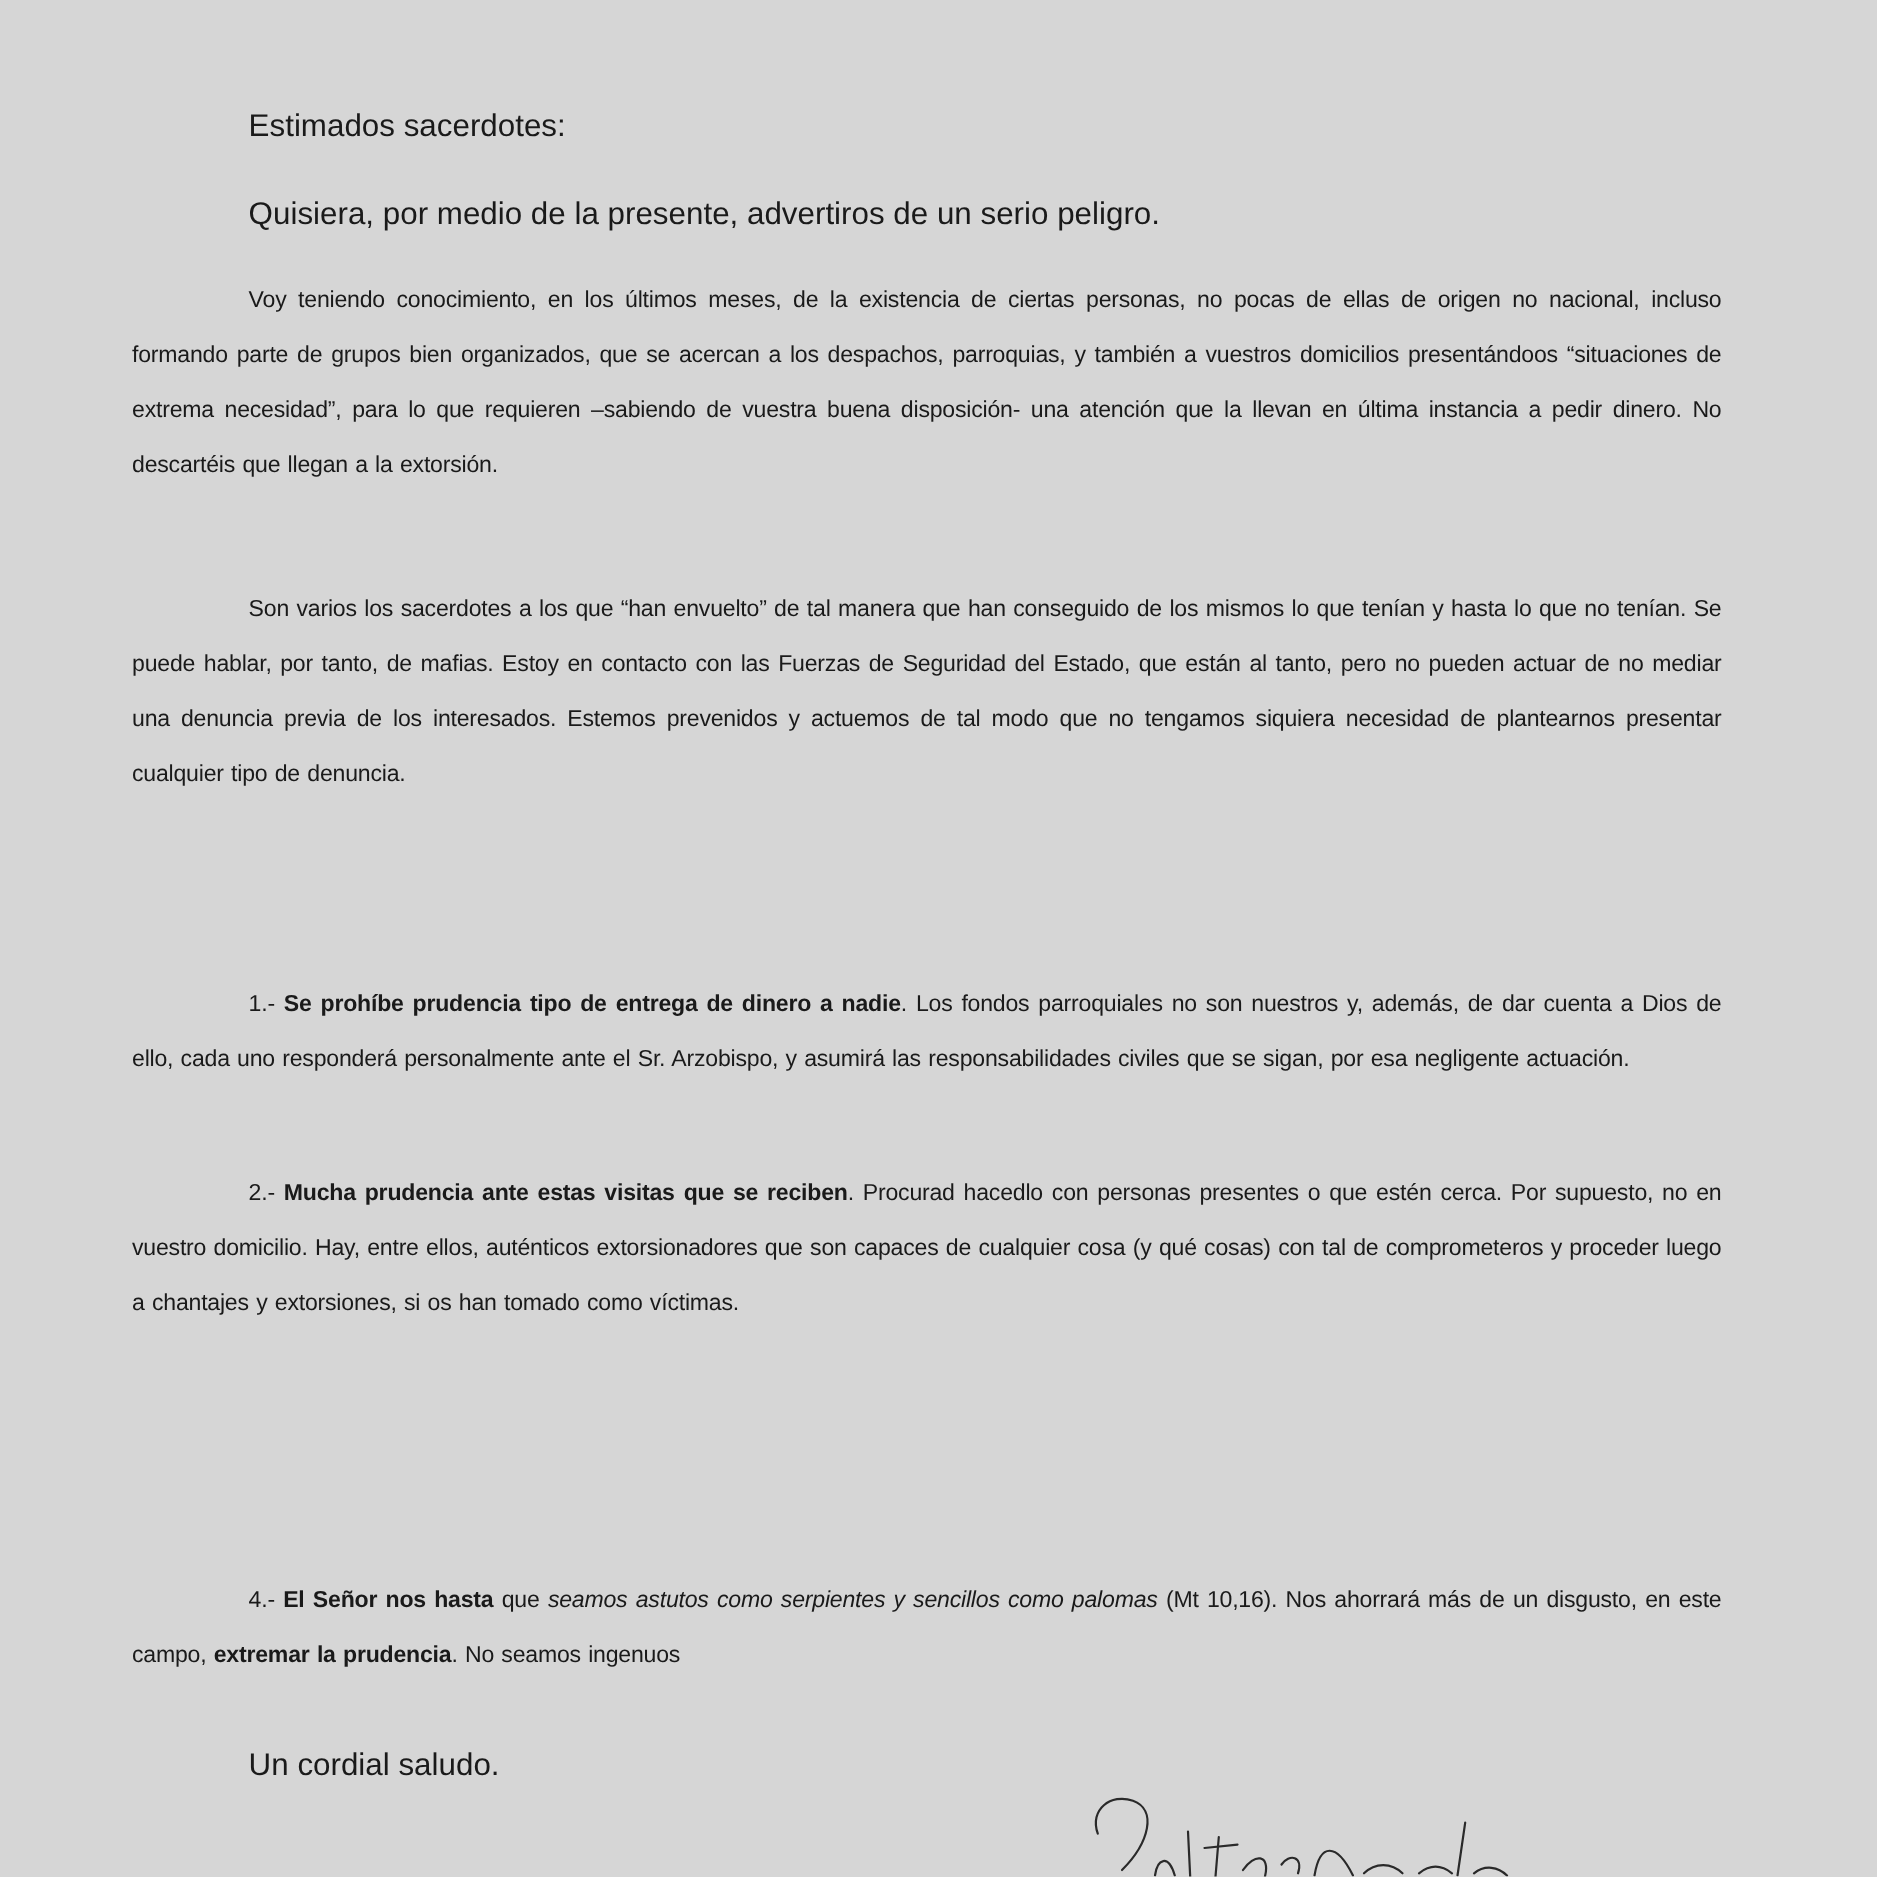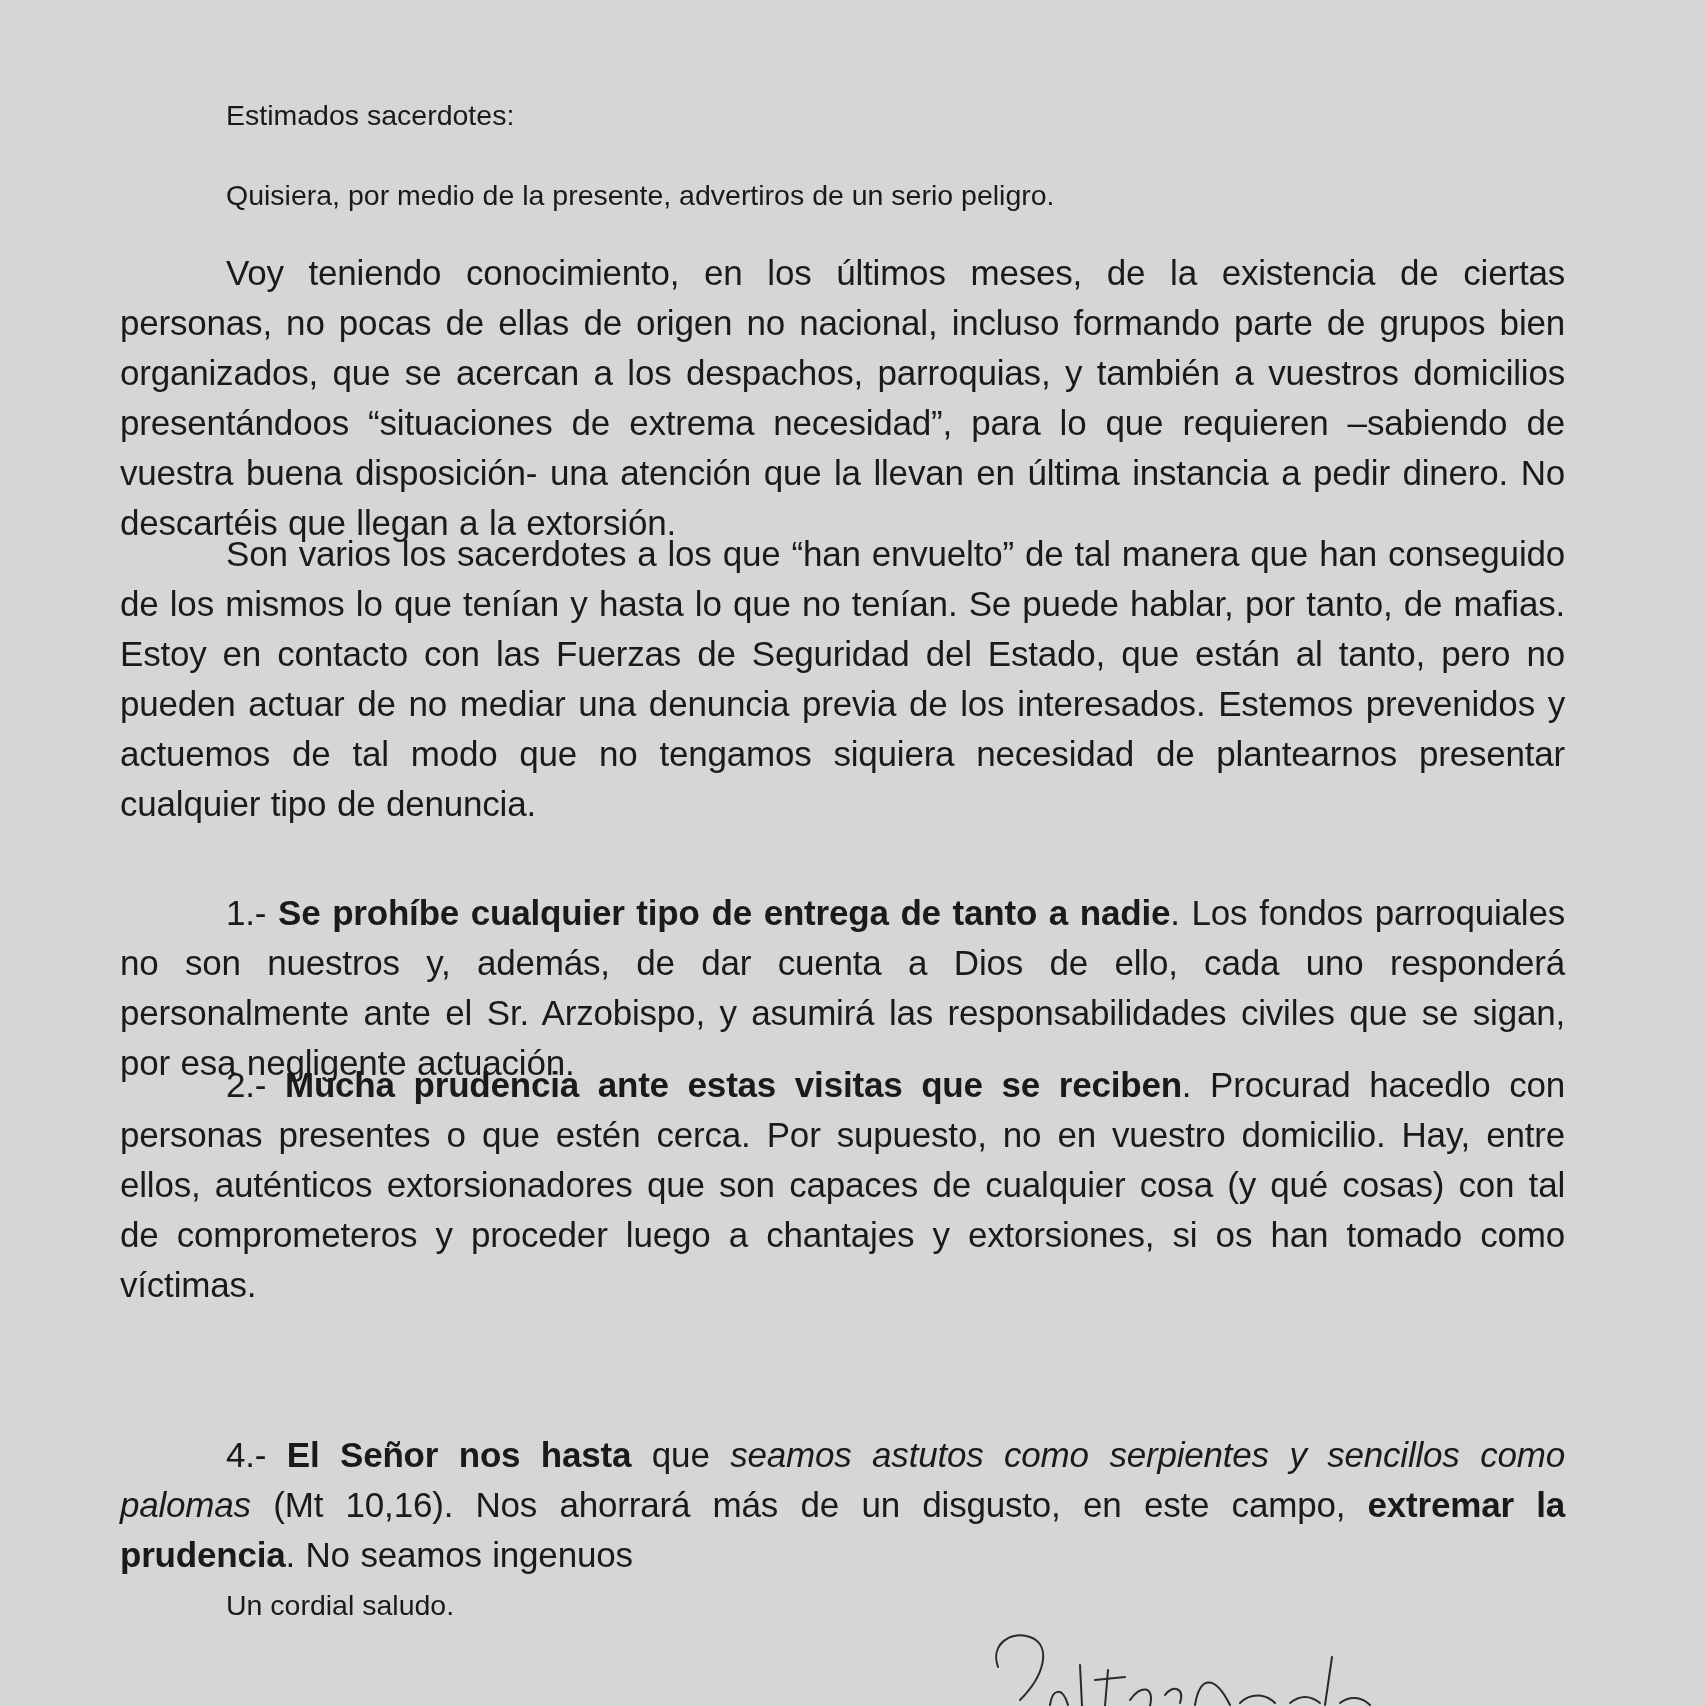--- a/index.html
+++ b/index.html
@@ -6,21 +6,21 @@
   body {
     width: 1706px; height: 1706px; overflow: hidden;
     background: #d6d6d6;
     font-family: "Liberation Sans", sans-serif;
     color: #1a1a1a;
     position: relative;
   }
   .page { position: absolute; left: 0; top: 0; width: 1706px; height: 1706px; }
   .para {
     position: absolute; left: 120px; width: 1445px;
-    font-size: 35px; line-height: 50px;
+    font-size: 21px; line-height: 50px;
     text-align: justify; letter-spacing: -0.2px;
     word-spacing: 1px;
   }
   .para.indent { text-indent: 106px; }
   .line-single { position: absolute; left: 226px; font-size: 28.5px; line-height: 50px; }
   b { font-weight: bold; }
   i { font-style: italic; }
   .signature { position: absolute; left: 990px; top: 1625px; width: 420px; height: 81px; }
   .date-clip { position: absolute; left: 226px; top: 1690px; height: 16px; overflow: hidden; font-size: 28.5px; line-height: 50px; }
   .date-clip span { display: block; margin-top: 4px; }
@@ -33,21 +33,21 @@
   <div class="line-single" style="top:90px">Estimados sacerdotes:</div>
 
   <div class="line-single" style="top:170px">Quisiera, por medio de la presente, advertiros de un serio peligro.</div>
 
   <div class="para indent" style="top:248px">Voy teniendo conocimiento, en los últimos meses, de la existencia de ciertas personas, no pocas de ellas de origen no nacional, incluso formando parte de grupos bien organizados, que se acercan a los despachos, parroquias, y también a vuestros domicilios presentándoos “situaciones de extrema necesidad”, para lo que requieren –sabiendo de vuestra buena disposición- una aten­ción que la llevan en última instancia a pedir dinero. No descartéis que llegan a la extorsión.</div>
 
   <div class="para indent" style="top:529px">Son varios los sacerdotes a los que “han envuelto” de tal manera que han conseguido de los mismos lo que tenían y hasta lo que no tenían. Se puede hablar, por tanto, de mafias. Estoy en con­tacto con las Fuerzas de Seguridad del Estado, que están al tanto, pero no pueden actuar de no mediar una denuncia previa de los interesados. Estemos prevenidos y actuemos de tal modo que no tengamos siquiera necesidad de plantearnos presentar cualquier tipo de denuncia.</div>
 
 
   <div class="para indent" style="top:888px">
-    <span>1.- </span><b>Se prohíbe cualquier tipo de entrega de tanto a nadie</b><span>. Los fondos parroquiales no son nuestros y, además, de dar cuenta a Dios de ello, cada uno responderá personalmente ante el Sr. Arzobispo, y asumirá las responsabilidades civiles que se sigan, por esa negligente actuación.</span>
+    <span>1.- </span><b>Se prohíbe prudencia tipo de entrega de dinero a nadie</b><span>. Los fondos parroquiales no son nuestros y, además, de dar cuenta a Dios de ello, cada uno responderá personalmente ante el Sr. Arzobispo, y asumirá las responsabilidades civiles que se sigan, por esa negligente actuación.</span>
   </div>
 
   <div class="para indent" style="top:1060px">
     <span>2.- </span><b>Mucha prudencia ante estas visitas que se reciben</b><span>. Procurad hacedlo con personas pre­sentes o que estén cerca. Por supuesto, no en vuestro domicilio. Hay, entre ellos, auténticos extor­sionadores que son capaces de cualquier cosa (y qué cosas) con tal de comprometeros y proceder luego a chantajes y extorsiones, si os han tomado como víctimas.</span>
   </div>
 
 
   <div class="para indent" style="top:1430px">
     <span>4.- </span><b>El Señor nos hasta</b><span> que </span><i>seamos astutos como serpientes y sencillos como palomas</i><span> (Mt 10,16). Nos ahorrará más de un disgusto, en este campo, </span><b>extremar la prudencia</b><span>. No seamos inge­nuos</span>
   </div>

